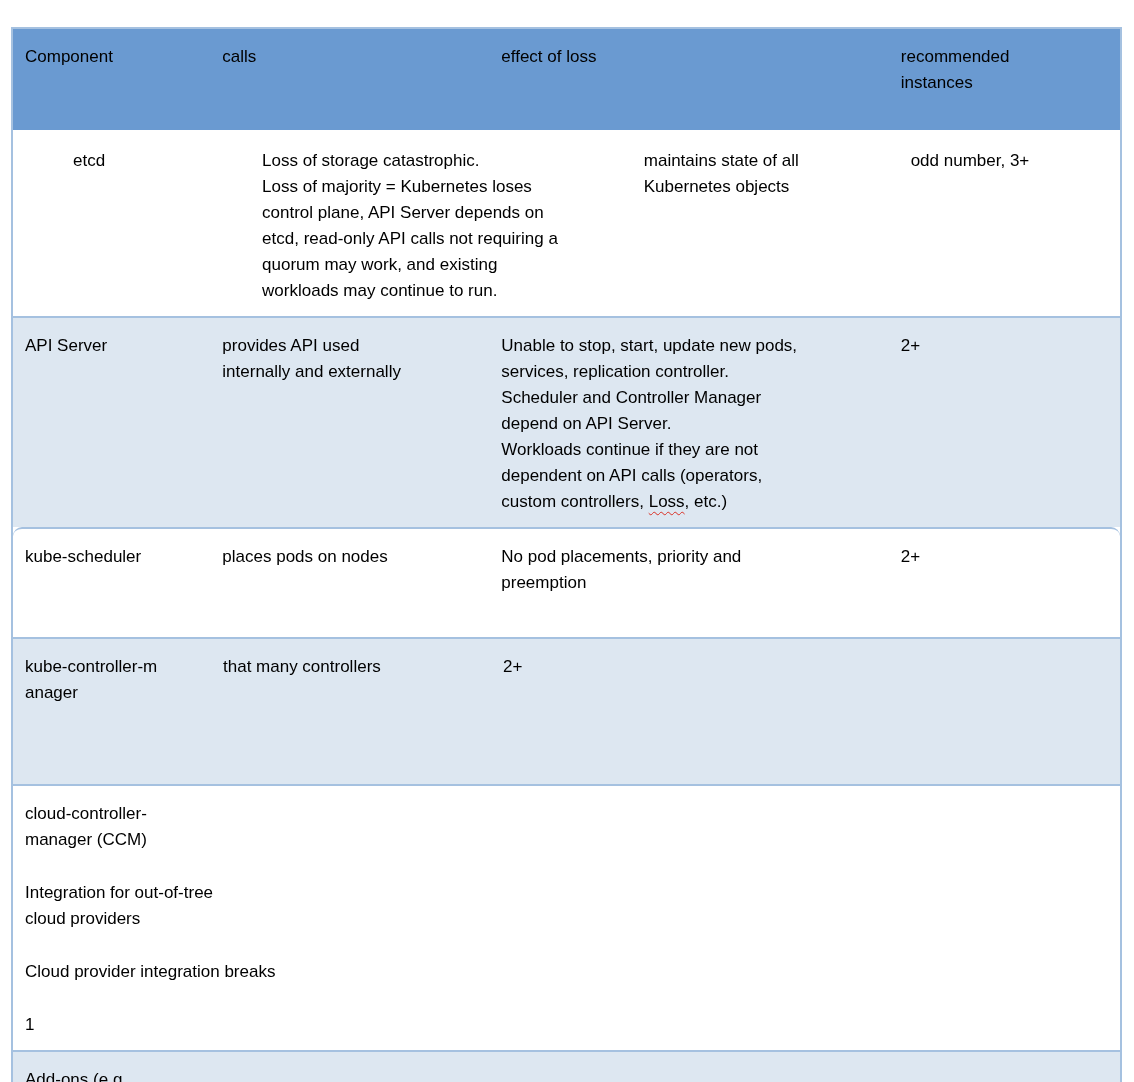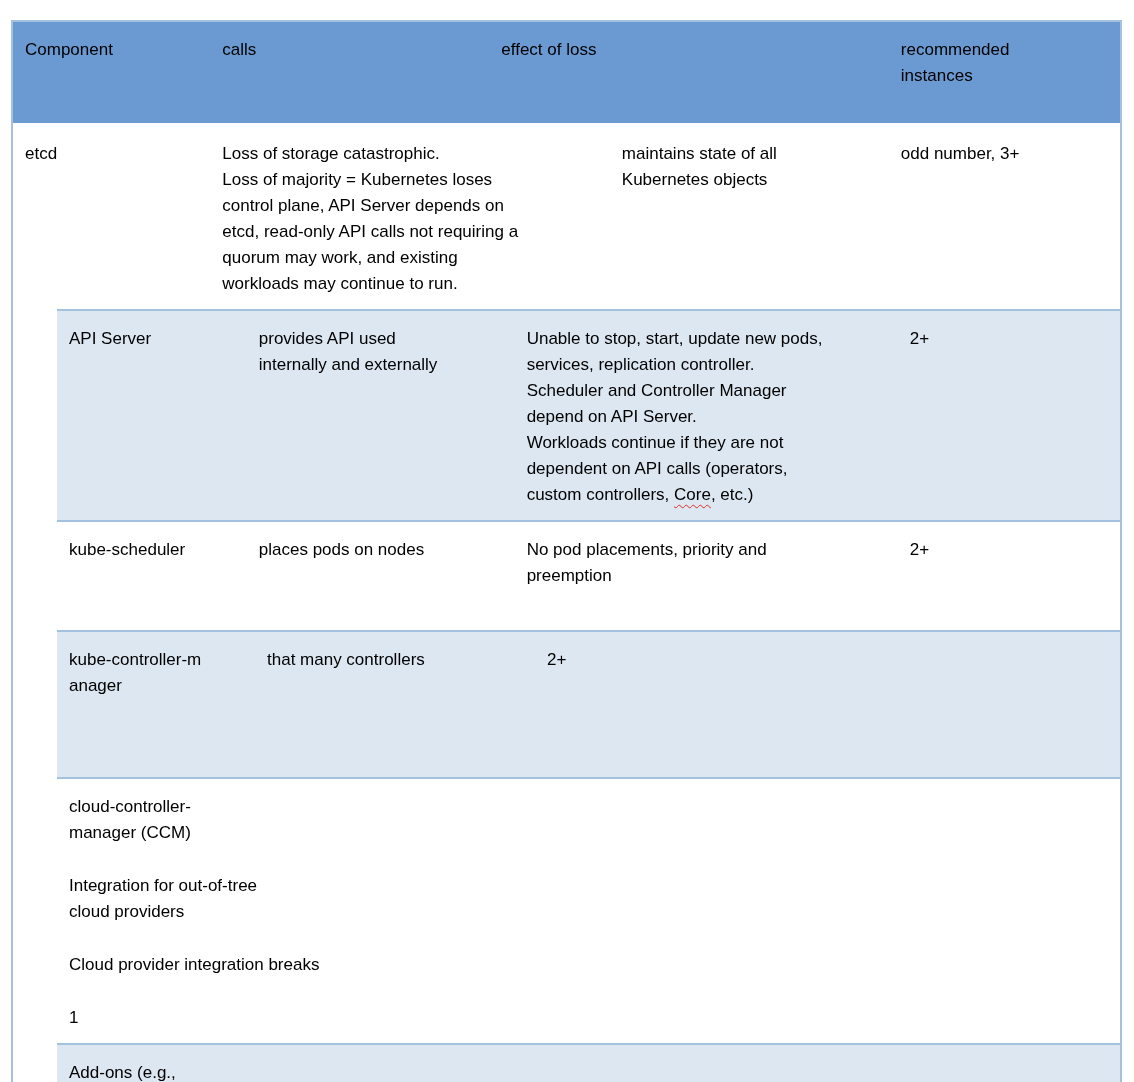--- a/index.html
+++ b/index.html
@@ -14,44 +14,44 @@
   * { box-sizing: border-box; margin: 0; padding: 0; }
   html, body {
     background: #ffffff;
     width: 1134px;
     font-family: "Liberation Sans", "DejaVu Sans", sans-serif;
     color: var(--text);
   }
   .page {
     width: 910px;
     height: 1082px;
-    padding: 20px 11px 12px 11px;
+    padding: 27px 11px 12px 11px;
   }
   .table {
     width: 1111px;
     border: 2px solid var(--border);
     border-bottom-width: 4px;
     background: var(--row-bg);
   }
   .row {
     display: flex;
     align-items: stretch;
   }
   .header-row {
     background: var(--header-bg);
     min-height: 104px;
     border-bottom: 3px solid var(--header-sep);
   }
   .body-row { background: var(--row-bg); }
   .body-row:nth-child(odd) { background: var(--alt-row-bg); }
-  .body-row + .body-row { border-top: 2px solid var(--border); margin-left: 44px; }
+  .body-row + .body-row { border-top: 2px solid var(--border); }
   
-  .body-row:nth-child(2) { min-height: 183px; }
+  .body-row:nth-child(2) { min-height: 183px; margin-left: 48px; }
   .body-row:nth-child(3) { min-height: 210px; }
-  .body-row:nth-child(4) { min-height: 110px; }
+  .body-row:nth-child(4) { min-height: 110px; border-radius: 9px; }
   .body-row:nth-child(5) { min-height: 147px; }
   .body-row:nth-child(6) { min-height: 145px; flex-direction: column; }
   .body-row:nth-child(7) { min-height: 144px; flex-direction: column; }
   .cell {
     padding: 15px 12px 12px 12px;
     font-size: 17px;
     line-height: 26px;
     white-space: pre-line;
     overflow: hidden;
   }
@@ -96,21 +96,21 @@
   <div class="row body-row">
     <div class="cell col-component">API Server</div>
     <div class="cell col-role">provides API used
 internally and externally</div>
     <div class="cell col-effect">Unable to stop, start, update new pods,
 services, replication controller.
 Scheduler and Controller Manager
 depend on API Server.
 Workloads continue if they are not
 dependent on API calls (operators,
-custom controllers, <span class="squiggle">Core</span>, etc.)</div>
+custom controllers, <span class="squiggle">Loss</span>, etc.)</div>
     <div class="cell col-instances">2+</div>
   </div>
 
   <div class="row body-row">
     <div class="cell col-component">kube-scheduler</div>
     <div class="cell col-role">places pods on nodes</div>
     <div class="cell col-effect">No pod placements, priority and
 preemption</div>
     <div class="cell col-instances">2+</div>
   </div>

